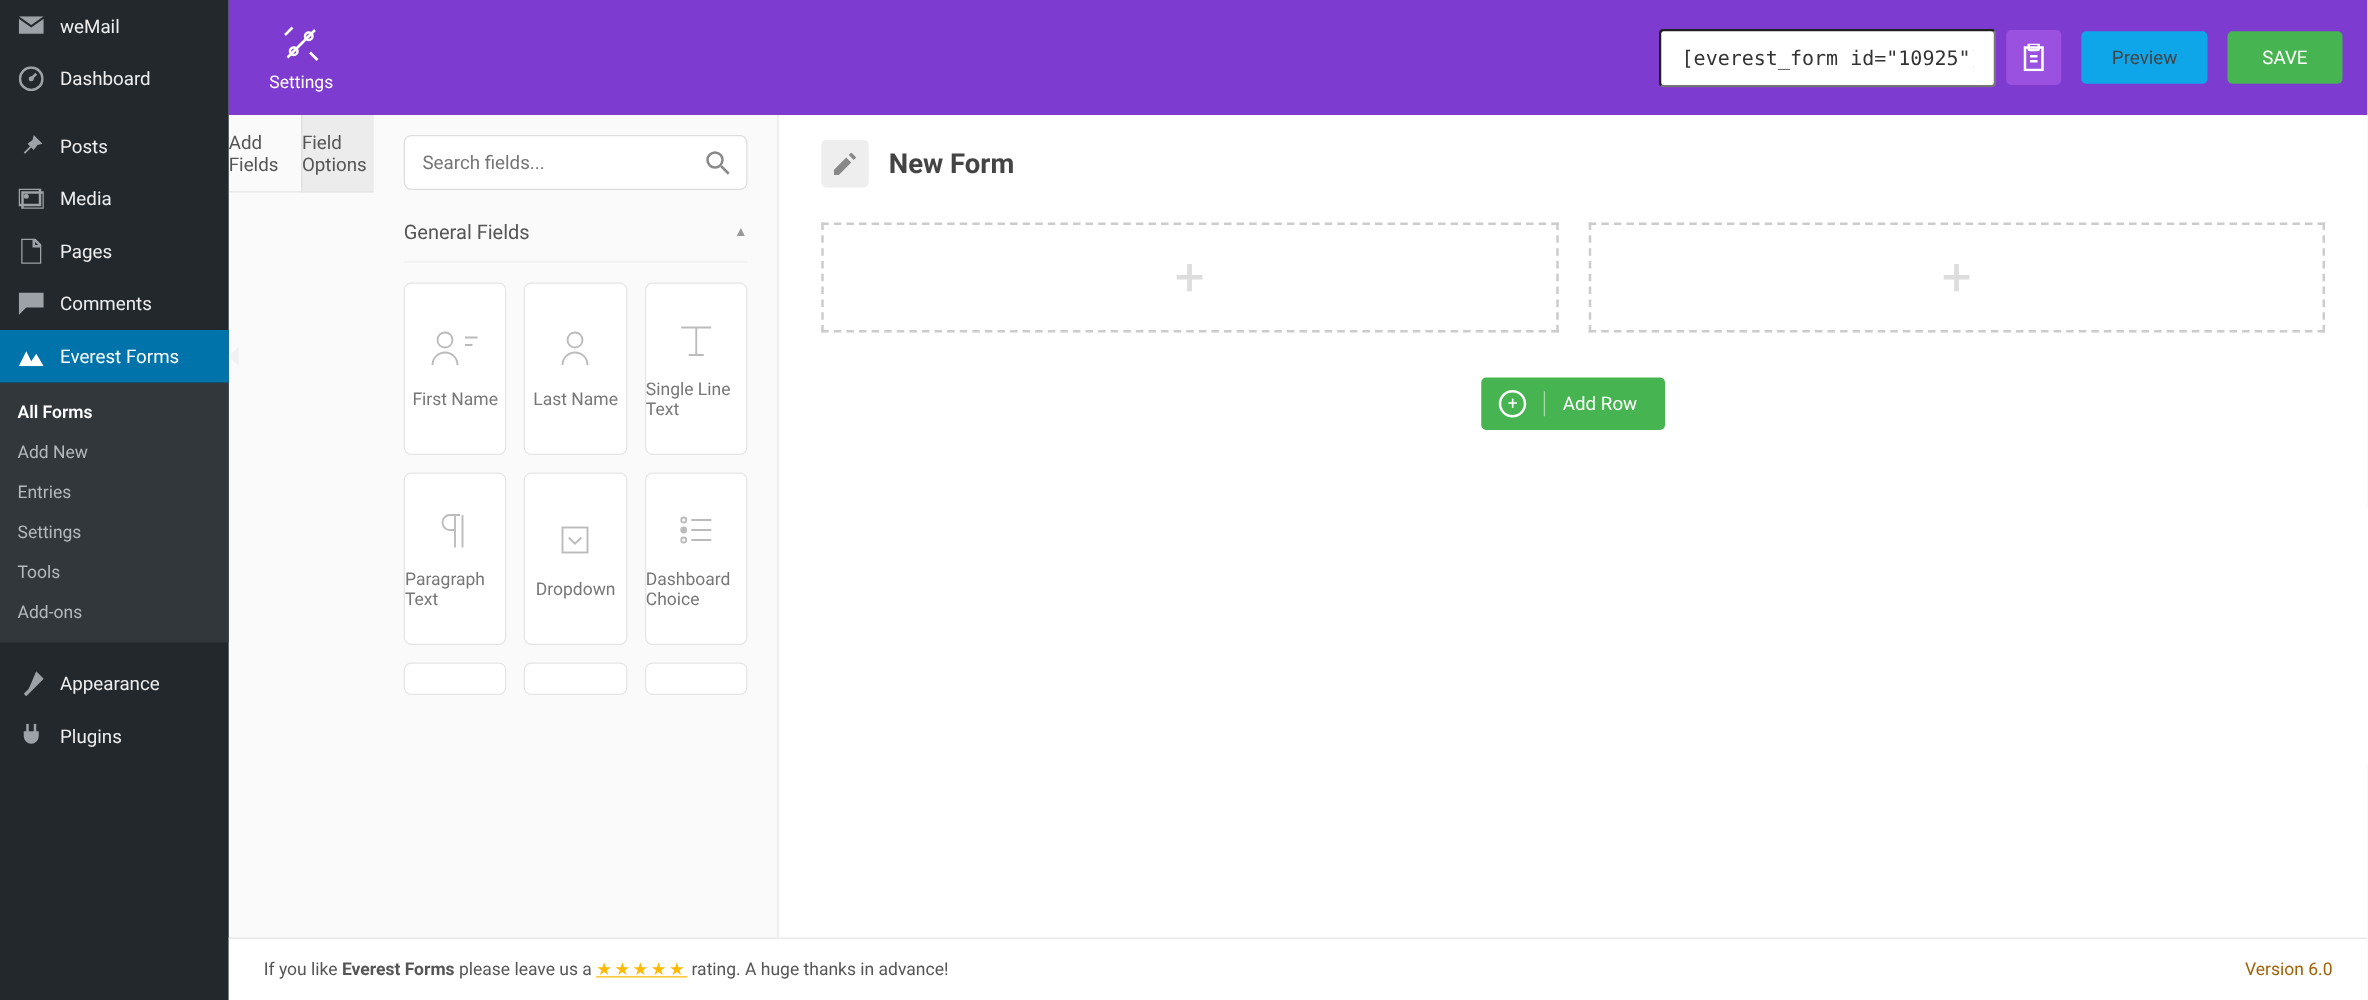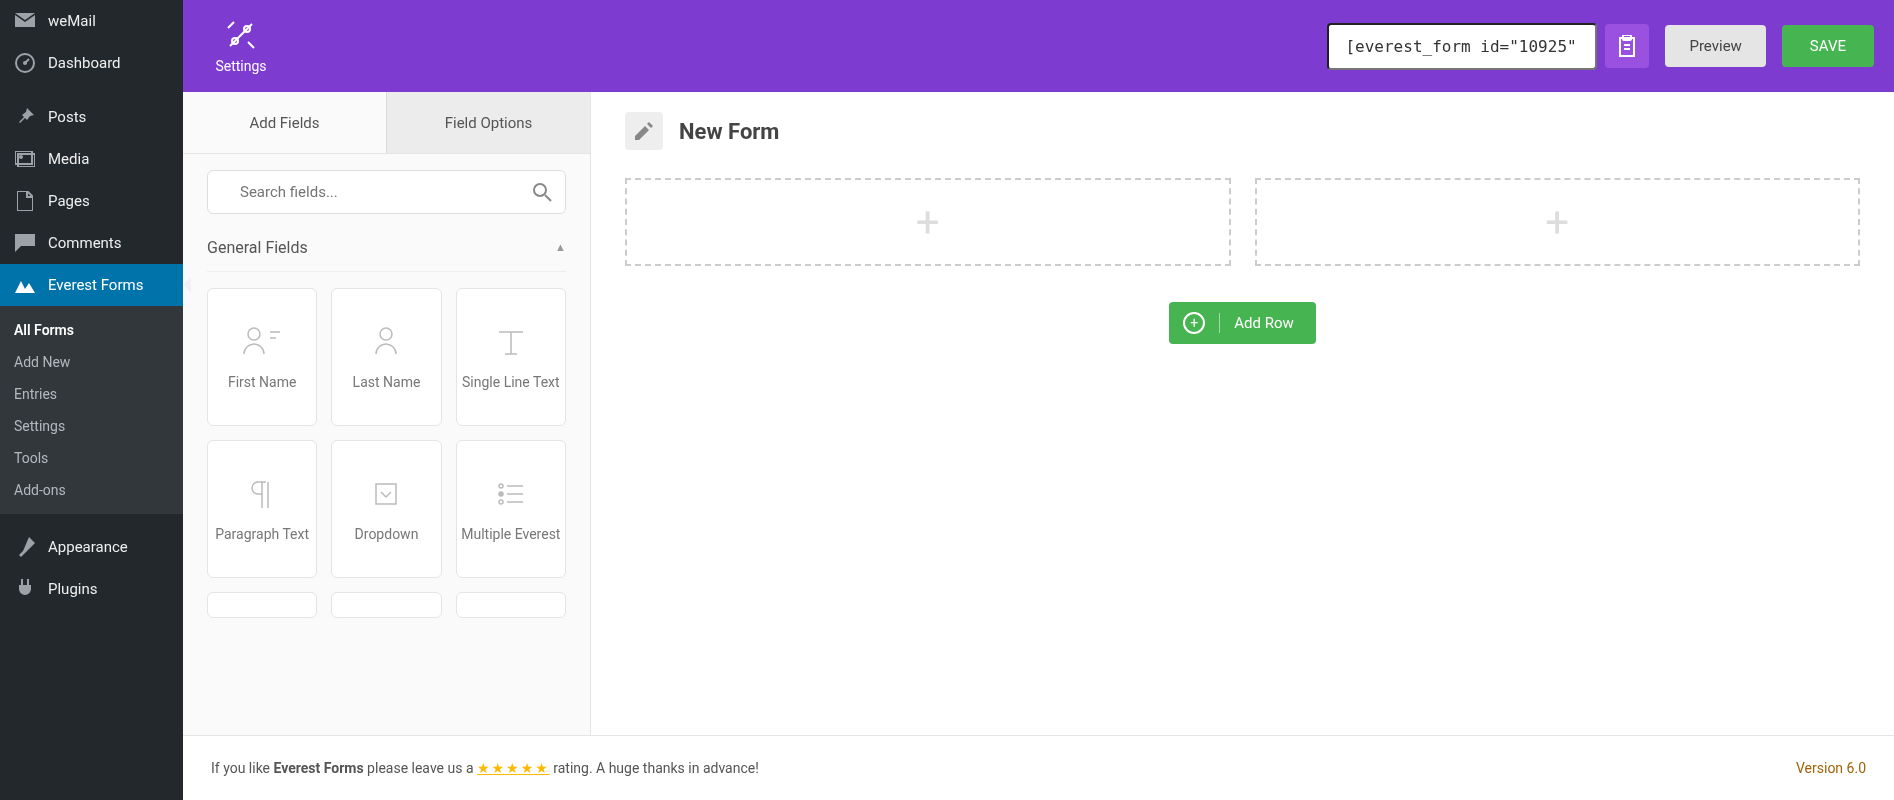--- a/index.html
+++ b/index.html
@@ -19,33 +19,33 @@
 
 .builder { flex: 1; display: flex; flex-direction: column; }
 .toolbar { background: #7e3bd0; height: 92px; display: flex; align-items: center; padding: 0 20px 0 0; }
 .tb-tab { width: 116px; height: 92px; display: flex; flex-direction: column; align-items: center; justify-content: center; gap: 6px; color: #fff; cursor: pointer; }
 .tb-tab.active { background: #9b51e0; }
 .tb-tab .lbl { font-size: 14px; }
 .tb-ic { color: #fff; }
 .tb-spacer { flex: 1; }
 .shortcode { background: #fff; border-radius: 4px; padding: 12px 16px; font-family: monospace; font-size: 16px; color: #333; width: 270px; }
 .copy-btn { width: 44px; height: 44px; background: #9b51e0; border-radius: 4px; margin-left: 8px; display: flex; align-items: center; justify-content: center; cursor: pointer; color: #fff; }
-.preview-btn { background: #e5e5e5; color: #444; border: none; border-radius: 4px; padding: 12px 24px; margin-left: 16px; font-size: 15px; cursor: pointer; }
+.preview-btn { background: #0ea5e9; color: #444; border: none; border-radius: 4px; padding: 12px 24px; margin-left: 16px; font-size: 15px; cursor: pointer; }
 .save-btn { background: #46b450; color: #fff; border: none; border-radius: 4px; padding: 12px 28px; margin-left: 16px; font-size: 15px; cursor: pointer; }
 
 .content { flex: 1; display: flex; overflow: hidden; }
 
 
-.panel { width: 408px; background: #fafafa; border-right: 1px solid #e5e5e5; display: flex; flex-direction: column; }
+.panel { width: 440px; background: #fafafa; border-right: 1px solid #e5e5e5; display: flex; flex-direction: row; }
 .panel-tabs { display: flex; height: 62px; }
 .ptab { flex: 1; display: flex; align-items: center; justify-content: center; font-size: 15px; color: #555; cursor: pointer; border-bottom: 1px solid #e5e5e5; }
 .ptab.inactive { background: #ececec; border-left: 1px solid #ddd; }
 .panel-body { padding: 16px 24px; overflow-y: auto; }
 .search-wrap { position: relative; margin-bottom: 18px; }
-.search-wrap input { width: 100%; padding: 12px 44px 12px 32px; border: 1px solid #ddd; border-radius: 6px; font-size: 15px; }
+.search-wrap input { width: 100%; padding: 12px 44px 12px 14px; border: 1px solid #ddd; border-radius: 6px; font-size: 15px; }
 .search-wrap .search-ic { position: absolute; right: 14px; top: 50%; transform: translateY(-50%); color: #888; }
 .section-hdr { display: flex; align-items: center; justify-content: space-between; font-size: 16px; color: #555; padding: 6px 0 14px; border-bottom: 1px solid #eee; margin-bottom: 16px; }
 .section-hdr .tri { font-size: 11px; color: #999; }
 .field-grid { display: grid; grid-template-columns: repeat(3, 1fr); gap: 14px; }
 .field-card { background: #fff; border: 1px solid #e5e5e5; border-radius: 6px; height: 138px; display: flex; flex-direction: column; align-items: center; justify-content: center; gap: 14px; cursor: grab; }
 .field-card.short { height: 26px; }
 .field-card .fic { color: #bbb; }
 .field-card .flbl { font-size: 14px; color: #777; }
 
 
@@ -53,21 +53,21 @@
 .form-title-row { display: flex; align-items: center; gap: 16px; margin-bottom: 28px; }
 .edit-ic-btn { width: 38px; height: 38px; background: #eee; border-radius: 4px; display: flex; align-items: center; justify-content: center; color: #888; cursor: pointer; }
 .form-title { font-size: 22px; color: #444; }
 .drop-row { display: flex; gap: 24px; margin-bottom: 36px; }
 .drop-cell { flex: 1; height: 88px; border: 2px dashed #ccc; display: flex; align-items: center; justify-content: center; color: #ddd; font-size: 42px; cursor: pointer; }
 .add-row-btn { display: flex; align-items: center; gap: 14px; background: #46b450; color: #fff; border: none; border-radius: 4px; padding: 10px 22px 10px 14px; font-size: 15px; cursor: pointer; margin: 0 auto; }
 .add-row-btn .plus-circ { width: 22px; height: 22px; border: 2px solid #fff; border-radius: 50%; display: flex; align-items: center; justify-content: center; font-size: 14px; line-height: 1; }
 .add-row-btn .divider { width: 1px; height: 20px; background: rgba(255,255,255,.5); }
 
 
-.footer { height: 65px; background: #fff; border-top: 1px solid #e5e5e5; display: flex; align-items: center; padding: 0 28px; font-size: 14px; color: #555; }
+.footer { height: 50px; background: #fff; border-top: 1px solid #e5e5e5; display: flex; align-items: center; padding: 0 28px; font-size: 14px; color: #555; }
 .footer .stars { color: #ffb900; letter-spacing: 2px; }
 .footer .version { margin-left: auto; color: #a16207; }
 
 svg { display: block; }
 </style>
 </head>
 <body>
 
 <nav class="wp-sidebar">
   <div class="wp-item">
@@ -255,21 +255,21 @@
           </div>
           <div class="field-card">
             <span class="fic">
                 <svg width="44" height="36" viewBox="0 0 44 36" fill="none" stroke="currentColor" stroke-width="1.5">
                   <circle cx="12" cy="10" r="2"></circle>
                   <circle cx="12" cy="18" r="2" fill="currentColor"></circle>
                   <circle cx="12" cy="26" r="2"></circle>
                   <path d="M18 10h16M18 18h16M18 26h16"></path>
                 </svg>
               </span>
-            <span class="flbl">Multiple Everest</span>
+            <span class="flbl">Dashboard Choice</span>
           </div>
           <div class="field-card short"></div>
           <div class="field-card short"></div>
           <div class="field-card short"></div>
         </div>
       </div>
     </aside>
 
     <main class="canvas">
       <div class="form-title-row">

